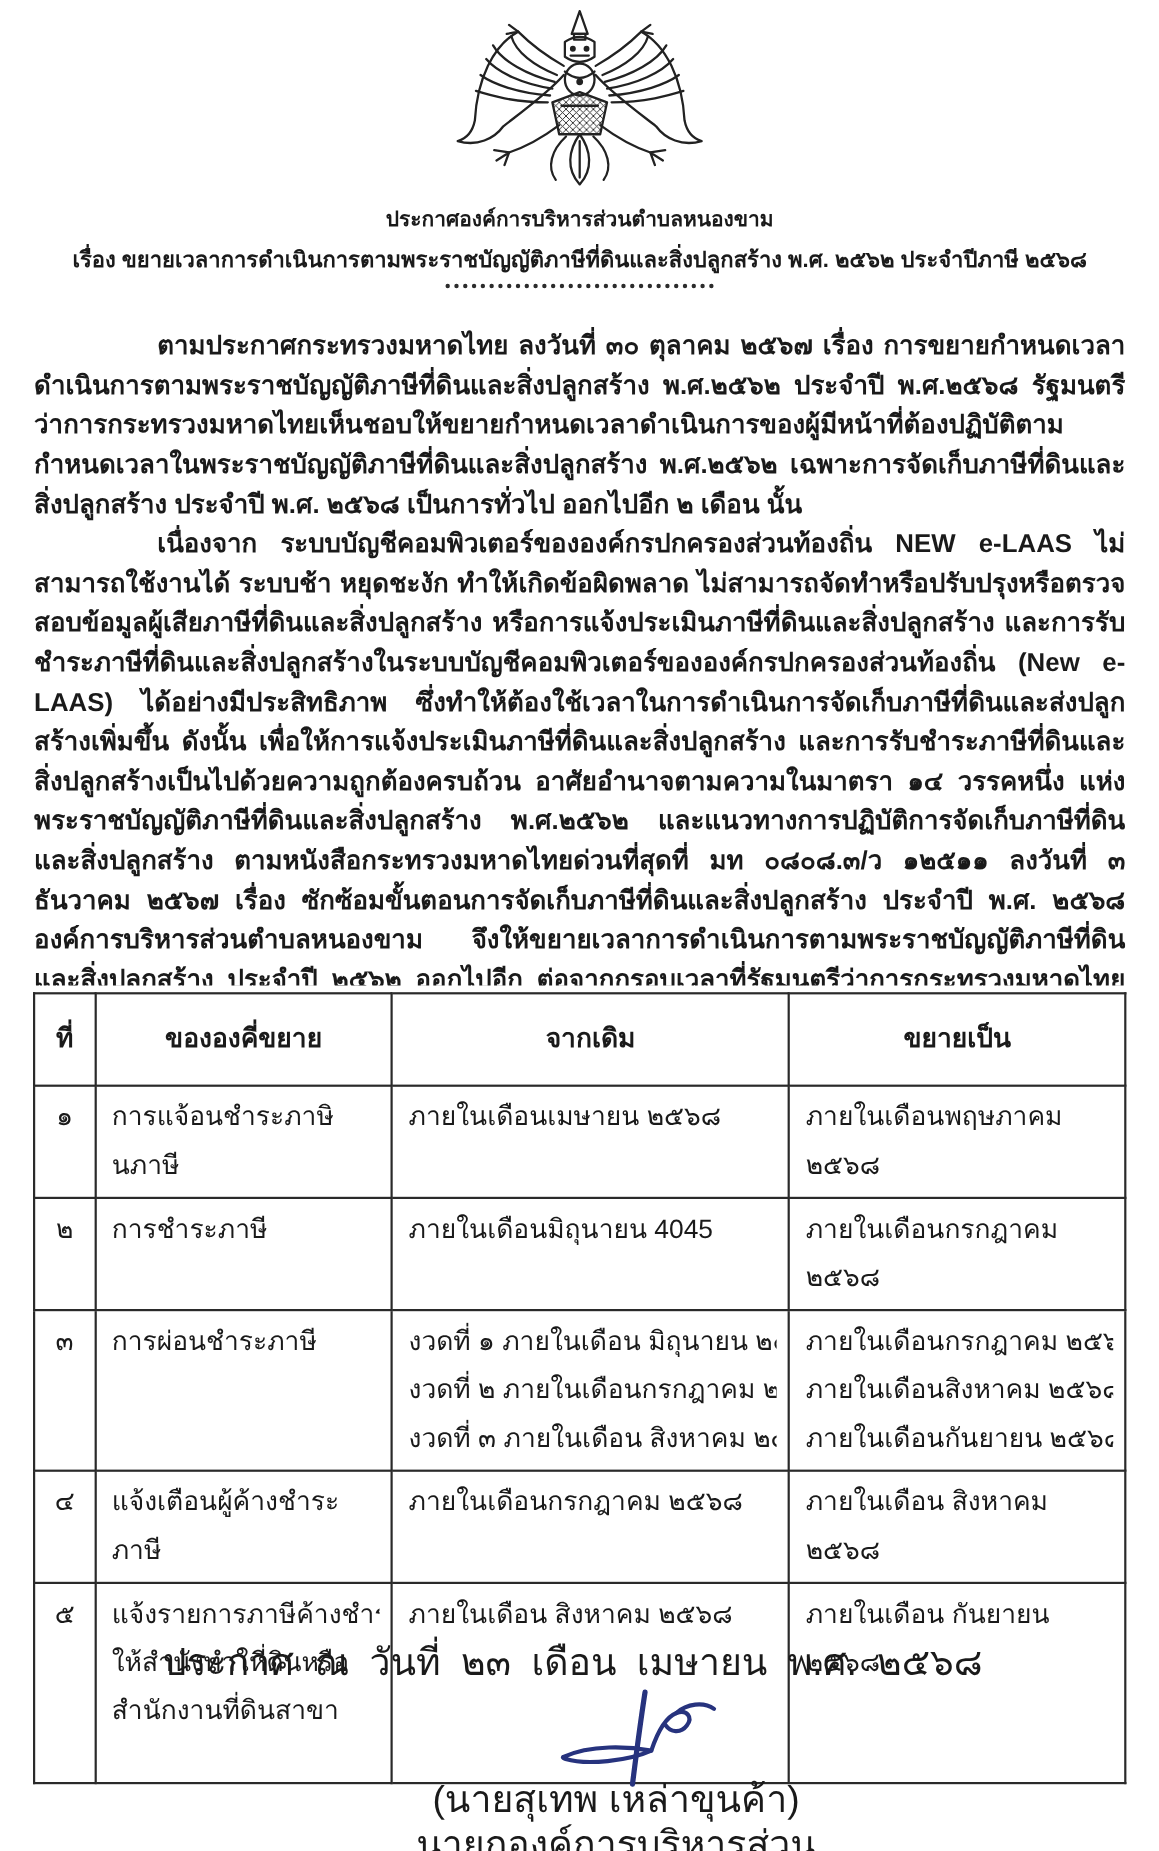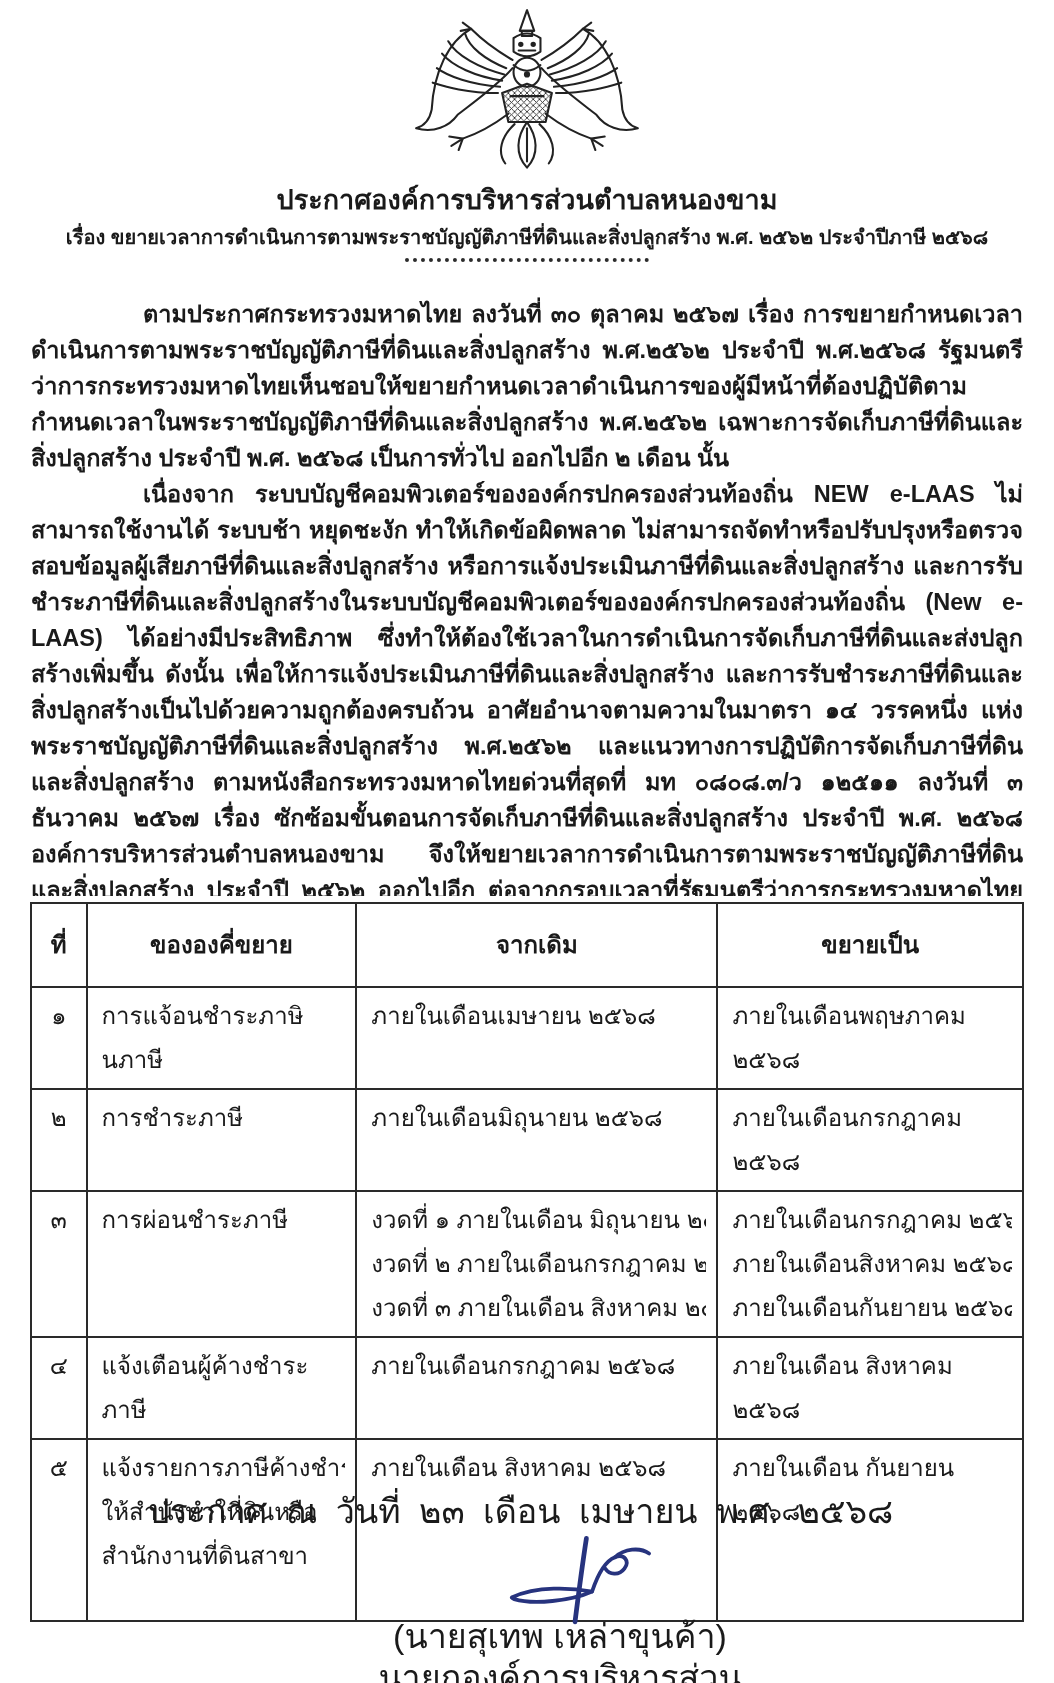--- a/index.html
+++ b/index.html
@@ -8,21 +8,21 @@
     width:1054px; height:1683px;
     margin:0 auto;
     background:#ffffff;
     color:#1a1a1a;
     font-family:"Liberation Sans", sans-serif;
     overflow:hidden;
   }
   
   .doc-header { position:absolute; top:0; left:0; width:100%; text-align:center; }
   .emblem { display:block; margin:6px auto 0 auto; }
-  .doc-title { font-size:27px; font-weight:700; line-height:36px; margin-top:4px; }
+  .doc-title { font-size:19px; font-weight:700; line-height:36px; margin-top:4px; }
   .doc-subject { font-size:20px; font-weight:700; line-height:38px; padding:0 28px; }
   .dotted-divider {
     width:244px; height:0; margin:2px auto 0 auto;
     border-bottom:4px dotted #2c2c2c;
   }
   
   .doc-body {
     position:absolute; top:296px; left:31px; width:992px;
     font-size:23.5px; line-height:36px;
     text-align:justify;
@@ -146,21 +146,21 @@
       <tbody>
         <tr class="row-h1">
           <td class="no-cell">๑</td>
           <td>การแจ้อนชำระภาษินภาษี</td>
           <td>ภายในเดือนเมษายน ๒๕๖๘</td>
           <td>ภายในเดือนพฤษภาคม ๒๕๖๘</td>
         </tr>
         <tr class="row-h1">
           <td class="no-cell">๒</td>
           <td>การชำระภาษี</td>
-          <td>ภายในเดือนมิถุนายน ๒๕๖๘</td>
+          <td>ภายในเดือนมิถุนายน 4045</td>
           <td>ภายในเดือนกรกฎาคม ๒๕๖๘</td>
         </tr>
         <tr class="row-h3">
           <td class="no-cell">๓</td>
           <td>การผ่อนชำระภาษี</td>
           <td>
             <div class="cell-line">งวดที่ ๑ ภายในเดือน มิถุนายน ๒๕๖๘</div>
             <div class="cell-line">งวดที่ ๒ ภายในเดือนกรกฎาคม ๒๕๖๘</div>
             <div class="cell-line">งวดที่ ๓ ภายในเดือน สิงหาคม  ๒๕๖๘</div>
           </td>

